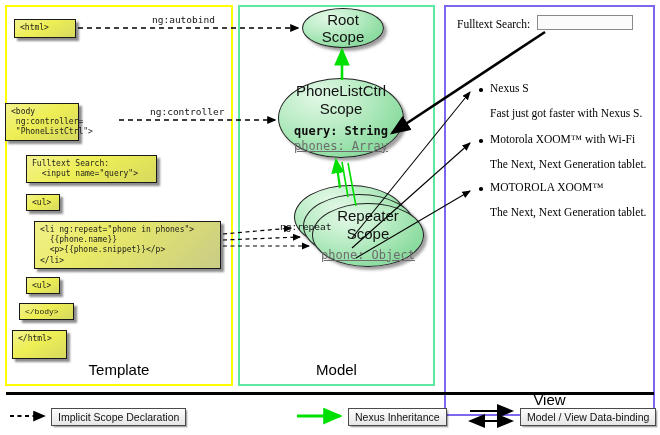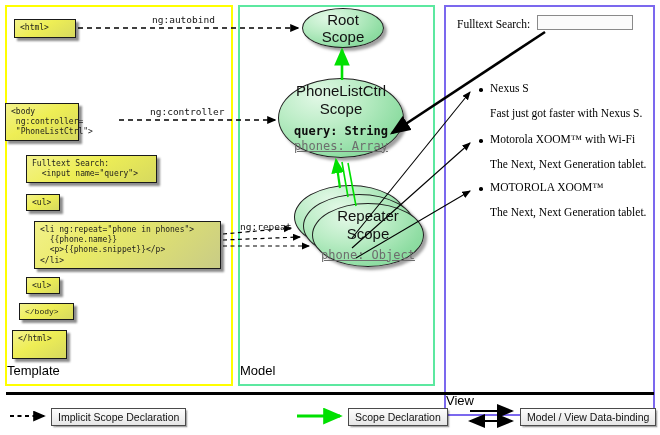--- a/index.html
+++ b/index.html
@@ -29,22 +29,22 @@
     box-sizing: border-box;
   }
   .panel-template { left: 5px;   top: 5px; width: 228px; height: 381px; border: 2px solid #ffff00; }
   .panel-model    { left: 238px; top: 5px; width: 197px; height: 381px; border: 2px solid #5ce8a0; }
   .panel-view     { left: 444px; top: 5px; width: 211px; height: 411px; border: 2px solid #7b68ee; }
 
   .panel-label {
     position: absolute;
     bottom: 6px;
     left: 0; right: 0;
-    text-align: left;
-    font-size: 13px;
+    text-align: center;
+    font-size: 15px;
     color: #000;
     font-family: "Liberation Sans", sans-serif;
   }
 
   
   .codebox {
     position: absolute;
     background: linear-gradient(150deg, #f3f28c 0%, #eeee55 45%, #d6d95f 100%);
     border: 1.5px solid #1a1a1a;
     box-shadow: 2.5px 2.5px 2px rgba(0,0,0,0.45);
@@ -256,29 +256,29 @@
 
     <line x1="545" y1="32" x2="392" y2="133" stroke="#000" stroke-width="2.6" marker-end="url(#arrowThin)"></line>
 
     <line x1="352" y1="238" x2="470" y2="92" stroke="#000" stroke-width="1.1" marker-end="url(#arrowThin)"></line>
     <line x1="352" y1="248" x2="470" y2="143" stroke="#000" stroke-width="1.1" marker-end="url(#arrowThin)"></line>
     <line x1="356" y1="258" x2="470" y2="191" stroke="#000" stroke-width="1.1" marker-end="url(#arrowThin)"></line>
   </svg>
 
   <div class="edge-label" style="left:152px; top:14px;">ng:autobind</div>
   <div class="edge-label" style="left:150px; top:106px;text-align:right;">ng:controller</div>
-  <div class="edge-label" style="left:240px; top:221px;">ng:repeat</div>
+  <div class="edge-label" style="left:240px; top:221px;padding-left:40px;">ng:repeat</div>
 
   <div class="legend-rule"></div>
 
   <svg class="overlay">
     <line x1="10" y1="416" x2="44" y2="416" stroke="#000" stroke-width="1.8" stroke-dasharray="4,3.5" marker-end="url(#arrowBlack)"></line>
     <line x1="297" y1="416" x2="340" y2="416" stroke="#00e000" stroke-width="2.8" marker-end="url(#arrowGreen)"></line>
     <line x1="470" y1="411" x2="512" y2="411" stroke="#000" stroke-width="2.2" marker-end="url(#arrowThin)"></line>
     <line x1="512" y1="421" x2="470" y2="421" stroke="#000" stroke-width="2.2" marker-end="url(#arrowThin)"></line>
     <line x1="470" y1="421" x2="512" y2="421" stroke="#000" stroke-width="2.2" marker-end="url(#arrowThin)"></line>
   </svg>
 
   <div class="legend-box" style="left:51px; top:408px;">Implicit Scope Declaration</div>
-  <div class="legend-box" style="left:348px; top:408px;">Scope Declaration</div>
+  <div class="legend-box" style="left:348px; top:408px;">Nexus Inheritance</div>
   <div class="legend-box" style="left:520px; top:408px;">Model / View Data-binding</div>
 
 </div>
 
 </body></html>

